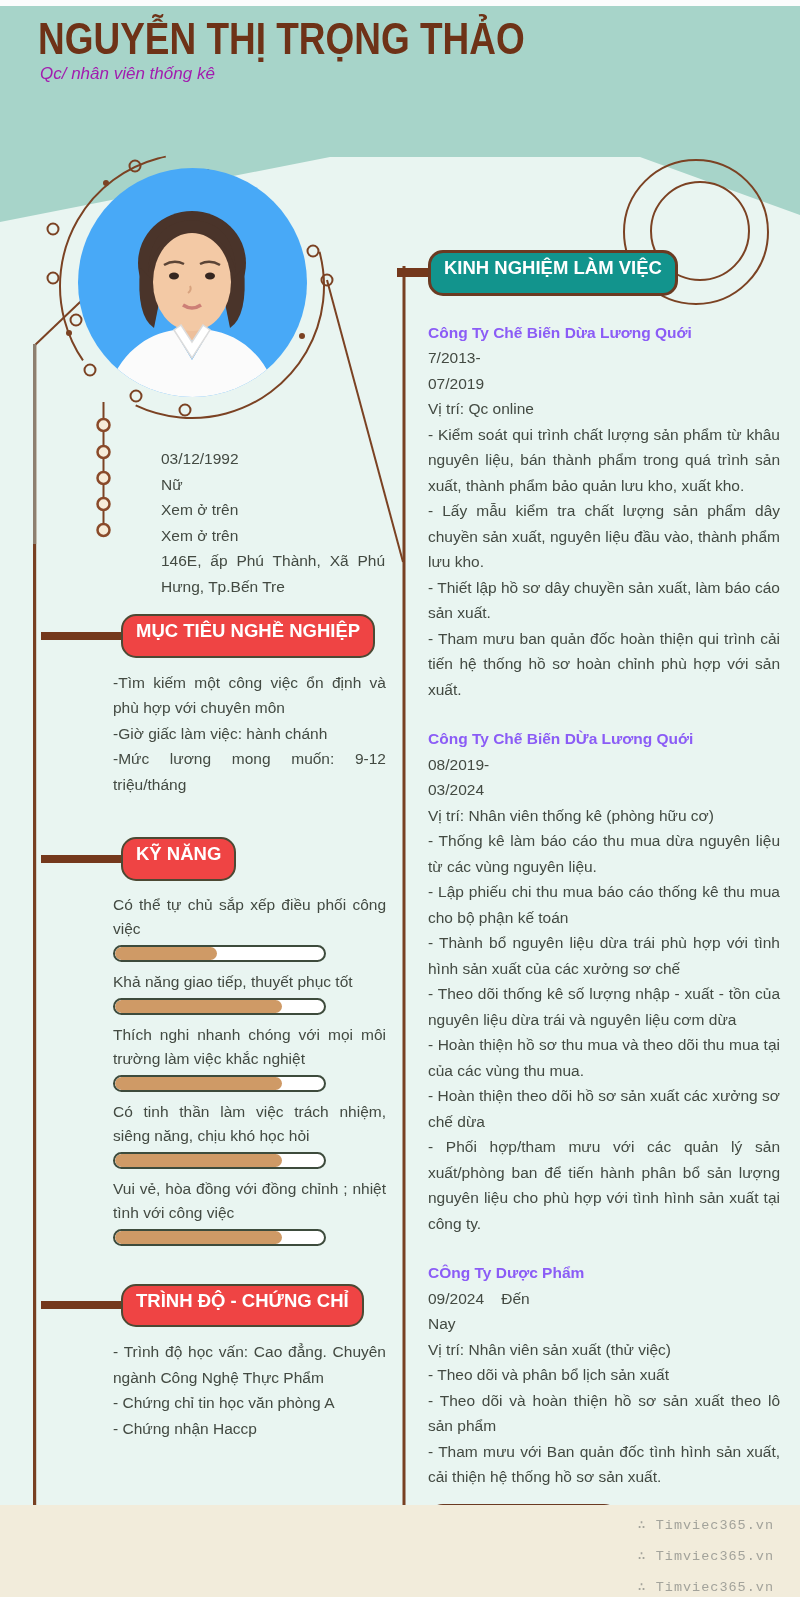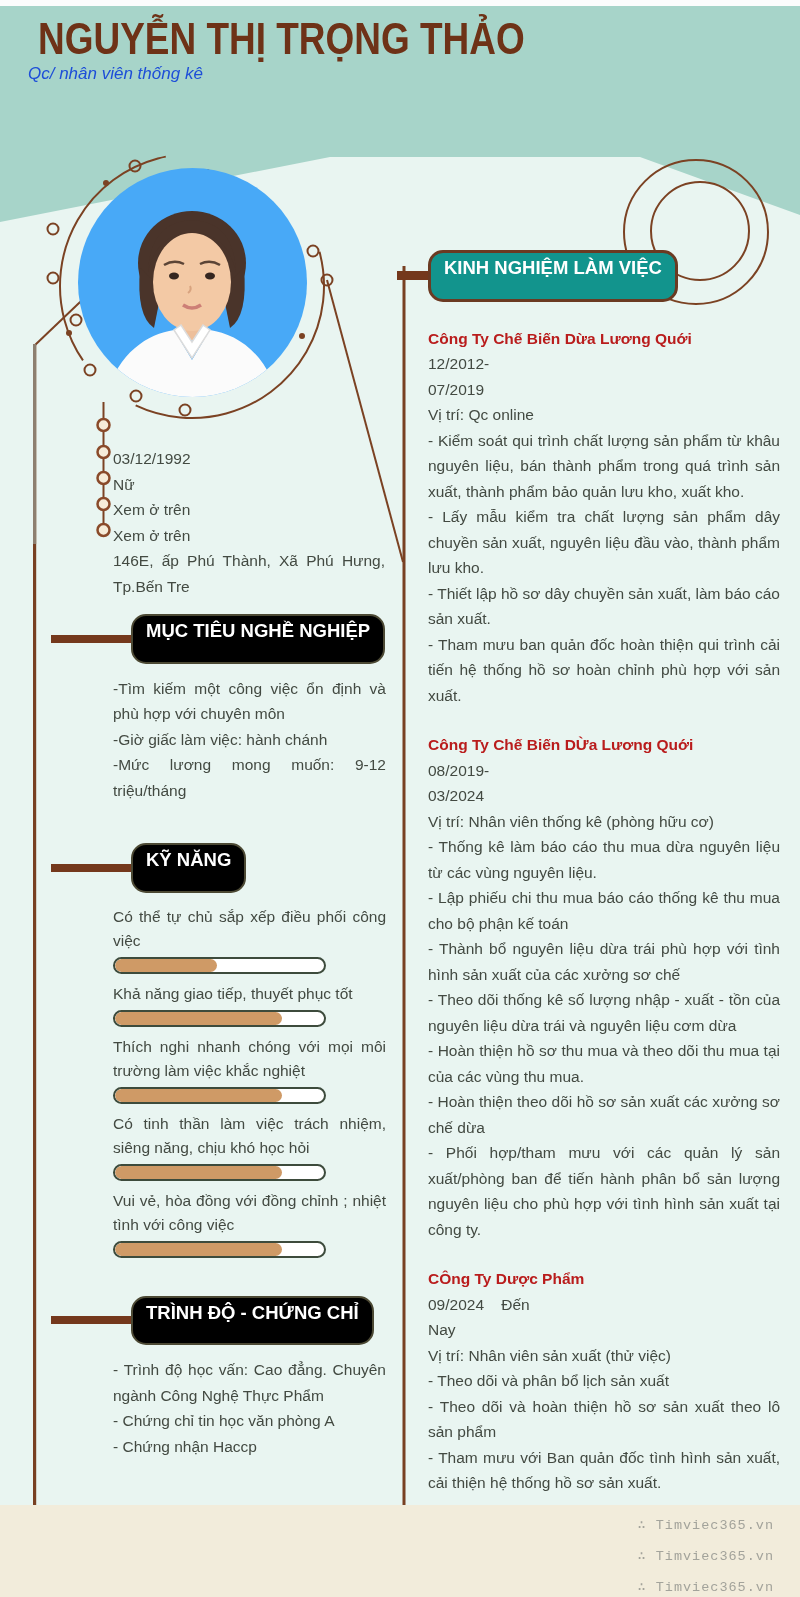--- a/index.html
+++ b/index.html
@@ -2,43 +2,43 @@
 <html><head>
 <meta charset="utf-8">
 <style>
   html,body{margin:0;padding:0;}
   .page{position:relative;width:800px;height:1597px;background:#e9f5f1;overflow:hidden;
         font-family:"Liberation Sans",sans-serif;color:#434a42;}
   .topstrip{position:absolute;left:0;top:0;width:800px;height:6px;background:#fcfcfc;}
   .header-svg,.deco-svg{position:absolute;left:0;top:0;}
   .name{position:absolute;left:38px;top:14px;margin:0;font-size:44px;font-weight:bold;
         color:#6e3217;transform:scaleX(0.84);transform-origin:0 50%;white-space:nowrap;letter-spacing:0;}
-  .subtitle{position:absolute;left:28px;top:64px;font-style:italic;font-size:17px;color:#1d4ed8;}
+  .subtitle{position:absolute;left:40px;top:64px;font-style:italic;font-size:17px;color:#a21caf;}
   .photo{position:absolute;left:78px;top:168px;width:229px;height:229px;border-radius:50%;overflow:hidden;}
   .personal{position:absolute;left:113px;top:446px;width:272px;font-size:15.5px;line-height:25.5px;}
-  .personal .pline{text-align:justify;}
+  .personal .pline{text-align:justify;margin-left:48px;}
   .left-col{position:absolute;left:113px;top:600px;width:273px;font-size:15.5px;line-height:25.5px;}
   .right-col{position:absolute;left:428px;top:250px;width:352px;font-size:15.5px;line-height:25.5px;}
   .lpill,.rpill{position:relative;display:inline-block;color:#fff;font-weight:bold;font-size:18.5px;
-        border-radius:15px;padding:2px 13px 18px;white-space:nowrap;}
-  .lpill{background:#000000;border:2.5px solid #4c4934;margin:14px 18px 12px;}
+        border-radius:15px;padding:2px 13px 12px;white-space:nowrap;}
+  .lpill{background:#ef4444;border:2.5px solid #4c4934;margin:14px 8px 12px;}
   .lpill::before{content:'';position:absolute;left:-82px;top:50%;margin-top:-4px;width:80px;height:8px;background:#74381c;}
   .rpill{background:#12948d;border:3px solid #6b3a22;}
   .rpill::before{content:'';position:absolute;left:-34px;top:50%;margin-top:-4.5px;width:31px;height:9px;background:#74381c;}
   .sec{margin:0;}
   .sec-skills{margin-top:26px;}
   .sec-edu{margin-top:24px;}
   .para{text-align:justify;}
   .skill{margin-bottom:8px;}
   .skill-label{line-height:24px;text-align:justify;}
   .bar{width:209px;height:13px;border:2px solid #3d4b3c;border-radius:9px;background:#fff;margin-top:4px;overflow:hidden;}
   .bar-fill{height:100%;background:#cf9a66;border-radius:9px;}
   .job{margin-top:24px;}
   .job:first-of-type{margin-top:16px;}
-  .job-company{font-weight:bold;color:#b91c1c;}
+  .job-company{font-weight:bold;color:#8b5cf6;}
   .job-dates{white-space:pre-wrap;}
   .job-bullets .bullet{text-align:justify;}
   .more-sec{margin-top:14px;}
   .more-text{margin-top:16px;}
   .footer{position:absolute;left:0;top:1505px;width:800px;height:92px;background:#f2ecdb;}
   .wm-list{padding:5px 26px 0 0;text-align:right;font-family:"Liberation Mono",monospace;
         font-size:13.5px;line-height:31px;color:#a3a39b;letter-spacing:1px;}
 </style>
 </head>
 <body>
@@ -191,21 +191,21 @@
 
   </div>
 
   <div class="right-col">
 
     <div class="rpill">KINH NGHIỆM LÀM VIỆC</div>
 
     
       <div class="job">
         <div class="job-company">Công Ty Chế Biến Dừa Lương Quới</div>
-        <div class="job-dates"><div class="date-line">12/2012-</div><div class="date-line">07/2019</div></div>
+        <div class="job-dates"><div class="date-line">7/2013-</div><div class="date-line">07/2019</div></div>
         <div class="job-position">Vị trí: Qc online</div>
         <div class="job-bullets">
           <div class="bullet">- Kiểm soát qui trình chất lượng sản phẩm từ khâu nguyên liệu, bán thành phẩm trong quá trình sản xuất, thành phẩm bảo quản lưu kho, xuất kho.</div>
           <div class="bullet">- Lấy mẫu kiểm tra chất lượng sản phẩm dây chuyền sản xuất, nguyên liệu đầu vào, thành phẩm lưu kho.</div>
           <div class="bullet">- Thiết lập hồ sơ dây chuyền sản xuất, làm báo cáo sản xuất.</div>
           <div class="bullet">- Tham mưu ban quản đốc hoàn thiện qui trình cải tiến hệ thống hồ sơ hoàn chỉnh phù hợp với sản xuất.</div>
         </div>
       </div>
     
       <div class="job">

